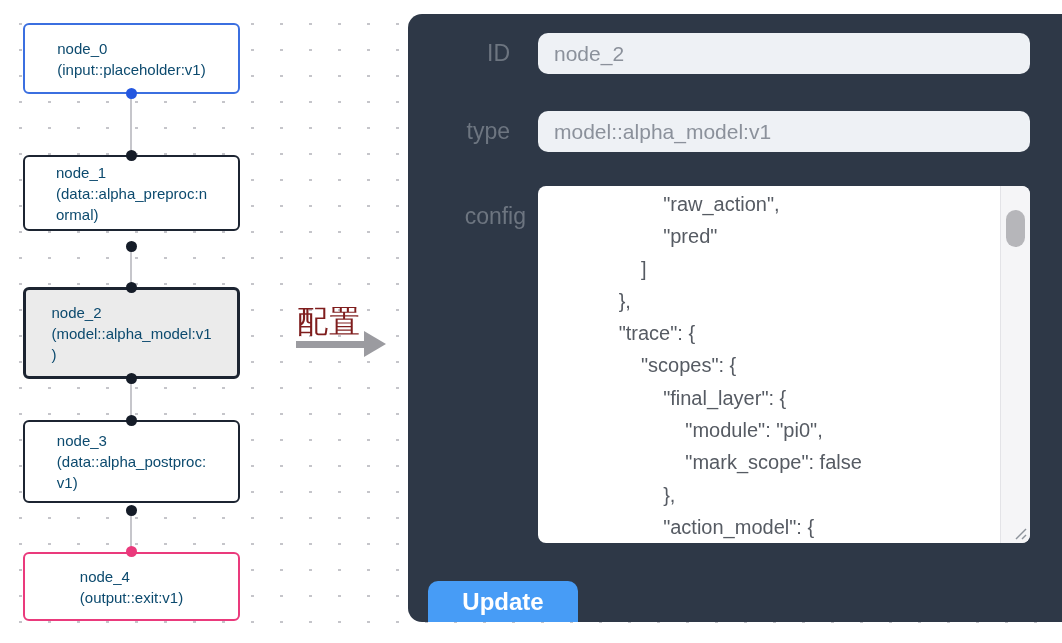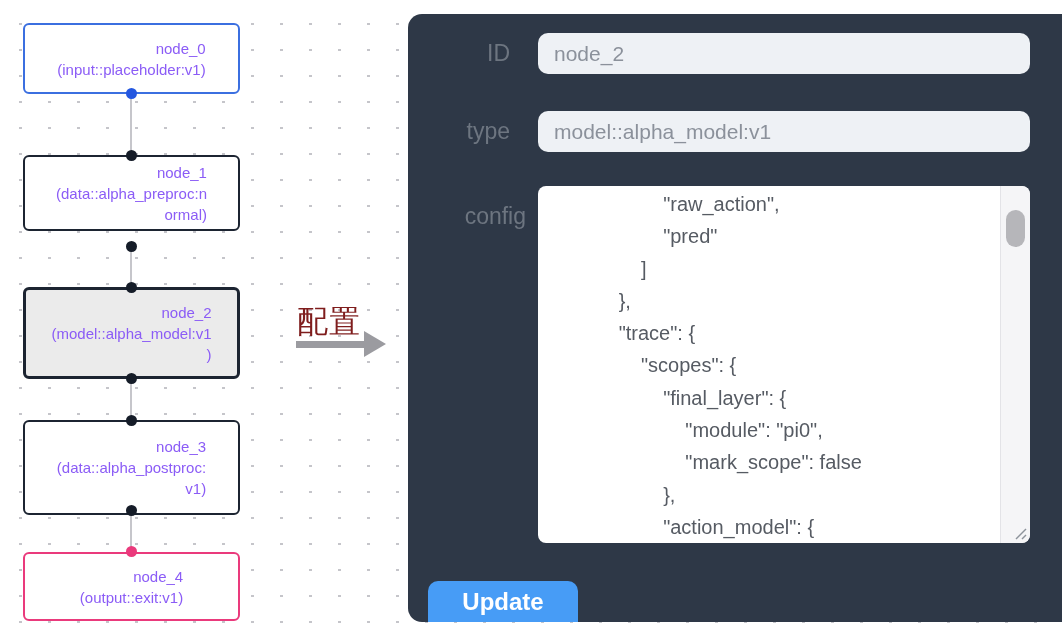--- a/index.html
+++ b/index.html
@@ -14,27 +14,27 @@
     overflow:hidden;
   }
 
   
   .node {
     position:absolute; left:23px; width:217px;
     background:#ffffff; border:2px solid #1c2431; border-radius:6px;
     display:flex; align-items:center; justify-content:center;
   }
   .node-label {
-    white-space:pre-line; text-align:right;
-    font-size:15px; line-height:21px; color:#8b5cf6;
+    white-space:pre-line; text-align:left;
+    font-size:15px; line-height:21px; color:#0c4a6e;
   }
   .node.n0 { top:23px;  height:71px; border-color:#3b6fe0; }
   .node.n1 { top:155px; height:76px; }
   .node.n2 { top:287px; height:92px; border-width:3px; background:#ebebeb; }
-  .node.n3 { top:420px; height:95px; }
+  .node.n3 { top:420px; height:83px; }
   .node.n4 { top:552px; height:69px; border-color:#ea3a7c; }
 
   .edge {
     position:absolute; left:130px; width:2px; background:#c6c6cb;
   }
   .handle {
     position:absolute; left:126px; width:11px; height:11px;
     border-radius:50%; background:#151c28;
   }
   .handle.blue { background:#2457e0; }

